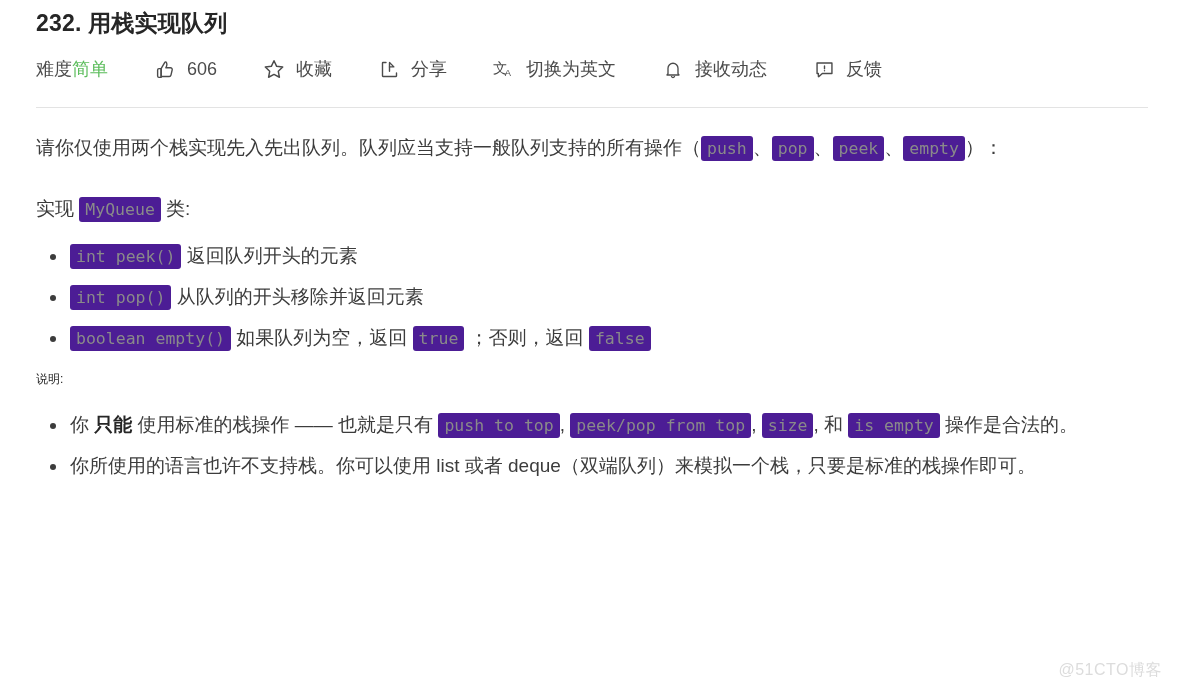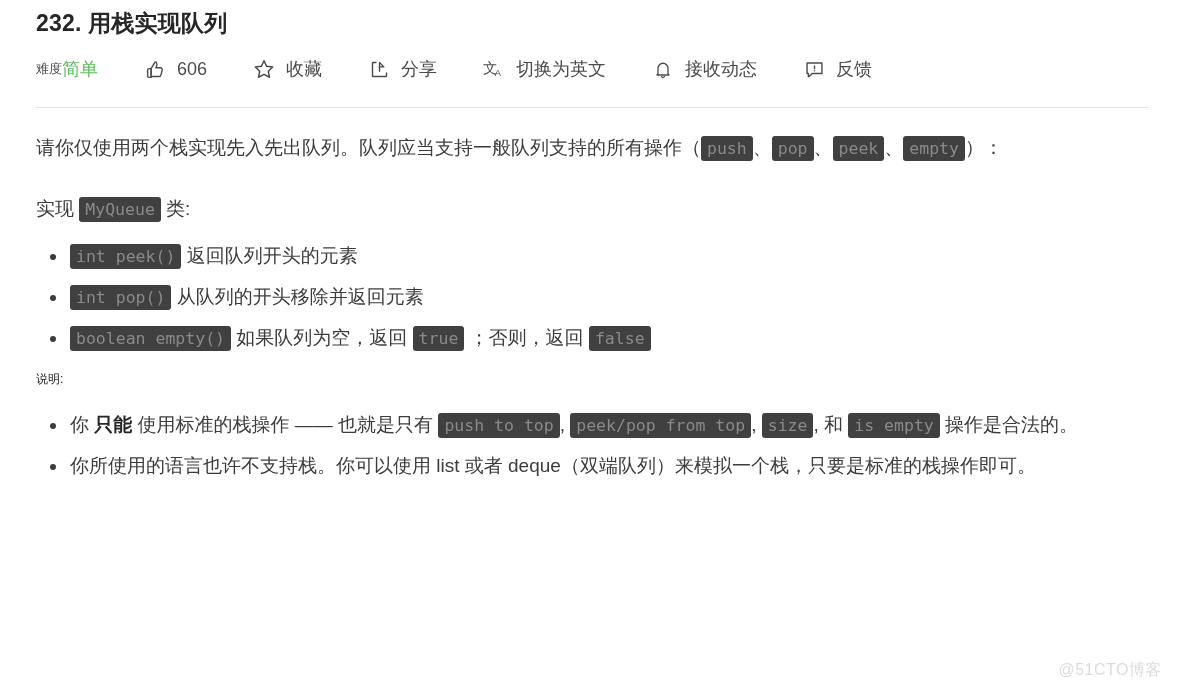--- a/index.html
+++ b/index.html
@@ -38,21 +38,21 @@
     margin-top: 14px;
     height: 30px;
     font-size: 18px;
     color: #4b4b4b;
   }
   .toolbar .tool {
     display: flex;
     align-items: center;
     white-space: nowrap;
   }
-  .difficulty-label { color: #4b4b4b; font-size: 13px; }
+  .difficulty-label { color: #4b4b4b; font-size: 18px; }
   .difficulty-value {
     color: #5cbd5c;
     font-size: 18px;
     margin-left: 0;
   }
   .tool-sep { width: 46px; }
   .tool .ic {
     display: inline-flex;
     align-items: center;
     justify-content: center;
@@ -76,21 +76,21 @@
     margin-top: 22px;
     font-size: 19px;
     line-height: 36px;
     color: #3c3c3c;
   }
   .content p { margin: 0 0 10px 0; }
   .para-gap { margin-top: 24px !important; }
 
   code, .code {
     font-family: "DejaVu Sans Mono", "Liberation Mono", monospace;
-    background: #404040;
+    background: #4c1d95;
     color: #8a8a8a;
     font-size: 16.5px;
     padding: 3px 6px;
     border-radius: 3px;
     white-space: normal;
   }
 
   ul.bullets {
     margin: 6px 0 0 0;
     padding-left: 34px;

